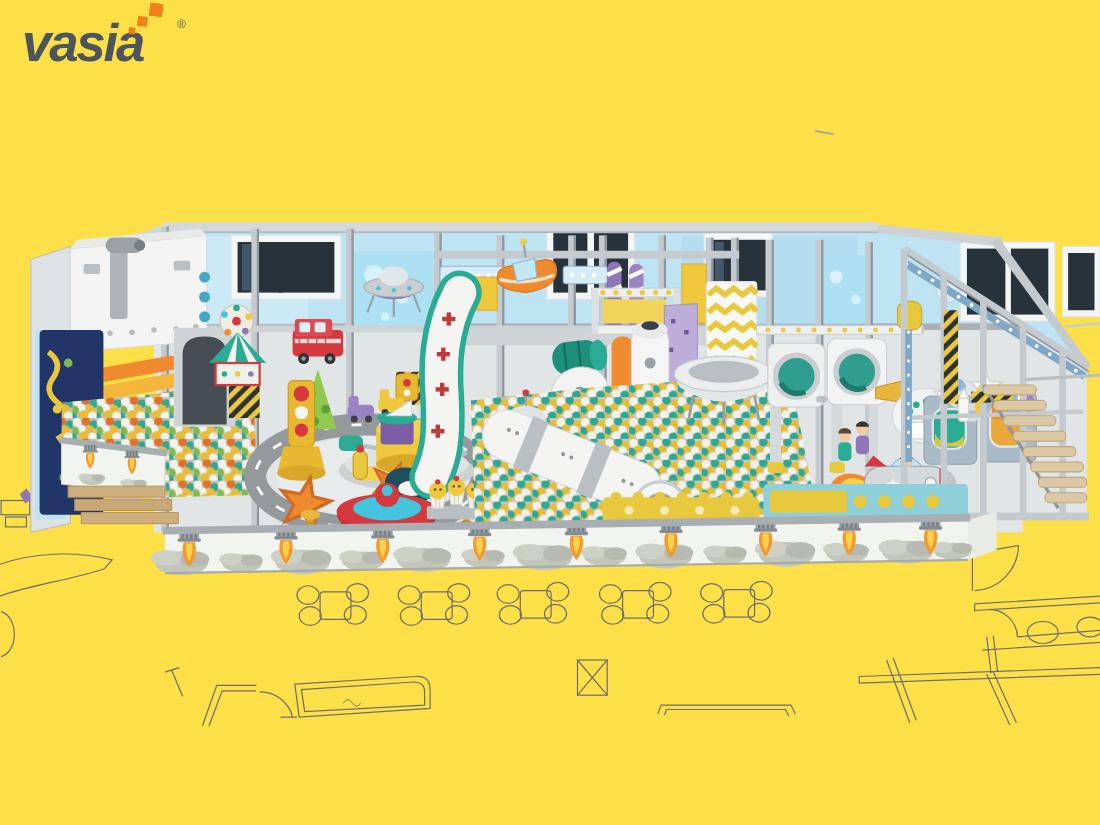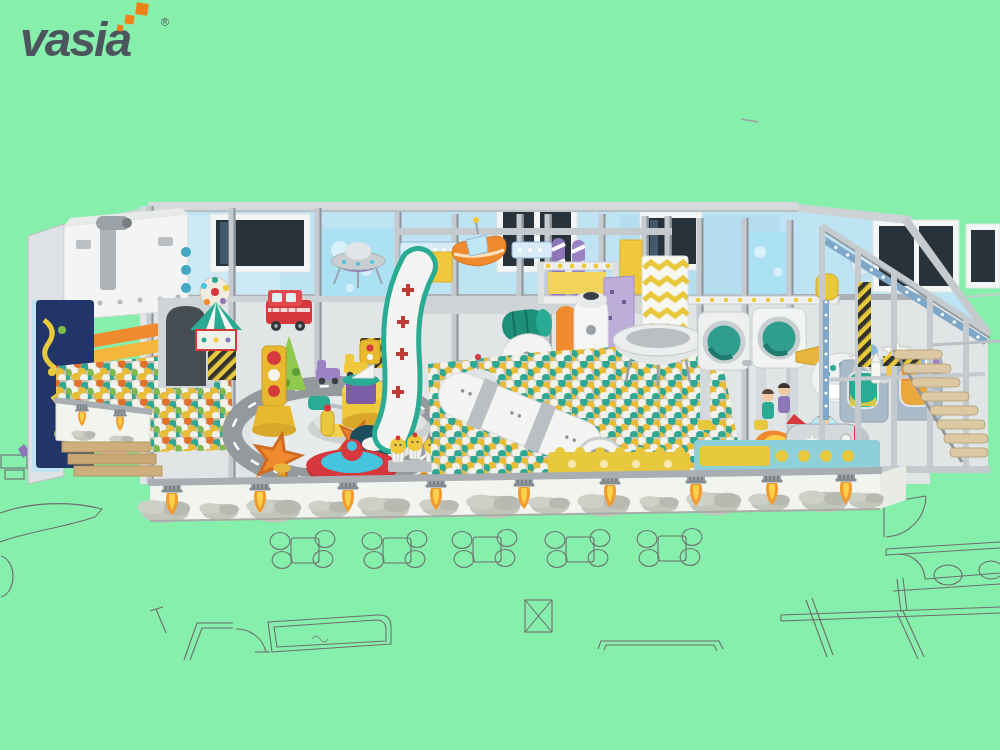--- a/index.html
+++ b/index.html
@@ -1,16 +1,16 @@
 <!DOCTYPE html>
 <html style="--brandOrange: #F08018; --logoGray: #4C555D; --steel: #C4CACE; --steelDark: #8E969C; --wallBlue: #BEE3F2; --windowPane: #27323B; --teal: #2AAB93; --yellow: #EFC83C; --orange: #F08A2E; --red: #D5393E; --cyan: #44C4DD; --purple: #8D77B8; --purpleLight: #BCAED8; --floorGray: #E2E5E6; --roadGray: #94999B; --frontWall: #F2F4EF; --smoke: #C2C5BA; --wood: #C9A877; --planLine: #6E6E6E; --ballWhite: #F2F1EA; --ballTeal: #2FA893; --ballYellow: #E9BC35;"><head>
 <meta charset="utf-8">
 <style>
   html,body{margin:0;padding:0;background:#ffffff;}
-  .stage{position:relative;width:1000px;height:750px;background:#86efac;overflow:hidden;
+  .stage{position:relative;width:1000px;height:750px;background:#fde047;overflow:hidden;
          font-family:"Liberation Sans",sans-serif;}
   .scene{position:absolute;left:0;top:0;}
   
   .logo{position:absolute;left:20px;top:4px;width:180px;height:72px;z-index:5;}
   .logo .word{position:absolute;left:0;top:8px;
       font-family:"Liberation Sans",sans-serif;font-style:italic;font-weight:700;
       font-size:48px;letter-spacing:-2px;color:var(--logoGray,#4C555D);}
   .logo .reg{position:absolute;left:141px;top:12px;font-size:11px;font-weight:400;
       color:var(--logoGray,#4C555D);}
   .logo .sq{position:absolute;background:var(--brandOrange,#F08018);transform:rotate(8deg);}

